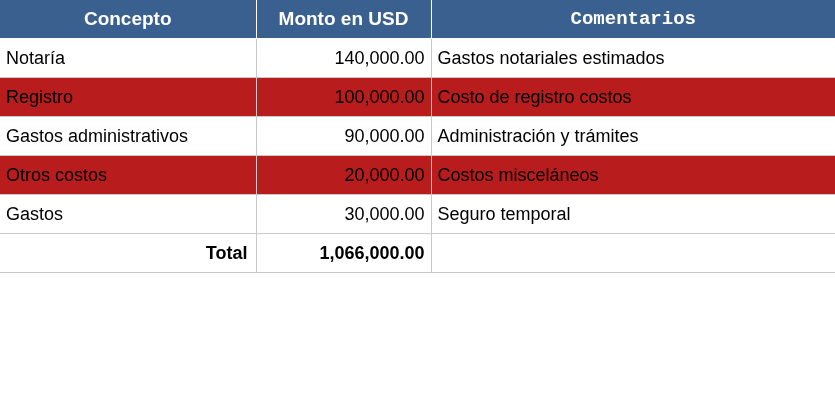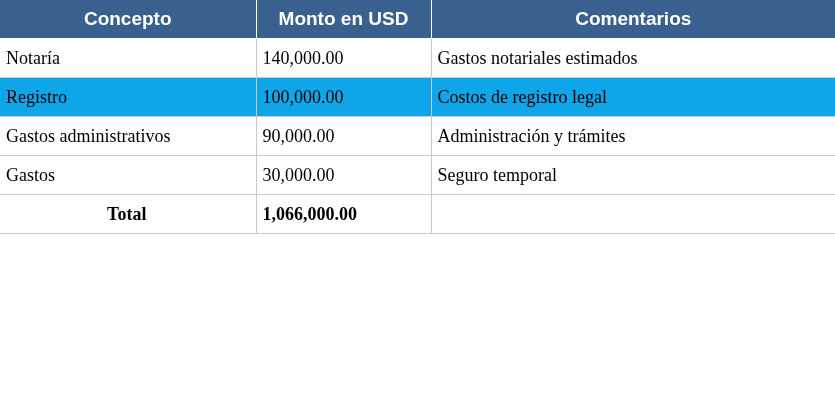--- a/index.html
+++ b/index.html
@@ -32,54 +32,54 @@
     background: #39608f;
     color: #ffffff;
     font-weight: bold;
     text-align: center;
     border-right: 1px solid #ffffff;
     border-bottom: 1px solid #ffffff;
     font-size: 19px;
   }
   table.cost-table thead th:last-child {
     border-right: none;
+    font-family: Liberation Mono, monospace;
   }
   col.c-concepto { width: 256px; }
   col.c-monto { width: 175px; }
   col.c-coment { width: 404px; }
 
   table.cost-table tbody td {
     border-bottom: 1px solid #c9c9c9;
     background: #ffffff;
-    font-family: Liberation Serif, serif;
   }
   table.cost-table tbody tr.alt td {
-    background: #0ea5e9;
+    background: #b91c1c;
   }
   td.concepto {
     text-align: left;
     border-right: 1px solid #c9c9c9;
   }
   td.monto {
-    text-align: left;
+    text-align: right;
     border-right: 1px solid #c9c9c9;
     padding-right: 8px;
   }
   td.coment {
     text-align: left;
     margin-left: 20px;
   }
   tr.total-row td {
     font-weight: bold;
     background: #ffffff;
     border-bottom: 2px solid #39608f;
     border-top: 1px solid #c9c9c9;
   }
   tr.total-row td.concepto {
-    text-align: center;
+    text-align: right;
     padding-right: 8px;
   }
   tr.total-row td.coment {
     border-right: none;
   }
 </style>
 </head>
 <body>
 
 <table class="cost-table">
@@ -97,26 +97,31 @@
   </thead>
   <tbody>
     <tr>
       <td class="concepto">Notaría</td>
       <td class="monto">140,000.00</td>
       <td class="coment">Gastos notariales estimados</td>
     </tr>
     <tr class="alt">
       <td class="concepto">Registro</td>
       <td class="monto">100,000.00</td>
-      <td class="coment">Costos de registro legal</td>
+      <td class="coment">Costo de registro costos</td>
     </tr>
     <tr>
       <td class="concepto">Gastos administrativos</td>
       <td class="monto">90,000.00</td>
       <td class="coment">Administración y trámites</td>
+    </tr>
+    <tr class="alt">
+      <td class="concepto">Otros costos</td>
+      <td class="monto">20,000.00</td>
+      <td class="coment">Costos misceláneos</td>
     </tr>
     <tr>
       <td class="concepto">Gastos</td>
       <td class="monto">30,000.00</td>
       <td class="coment">Seguro temporal</td>
     </tr>
     <tr class="total-row">
       <td class="concepto">Total</td>
       <td class="monto">1,066,000.00</td>
       <td class="coment"></td>

